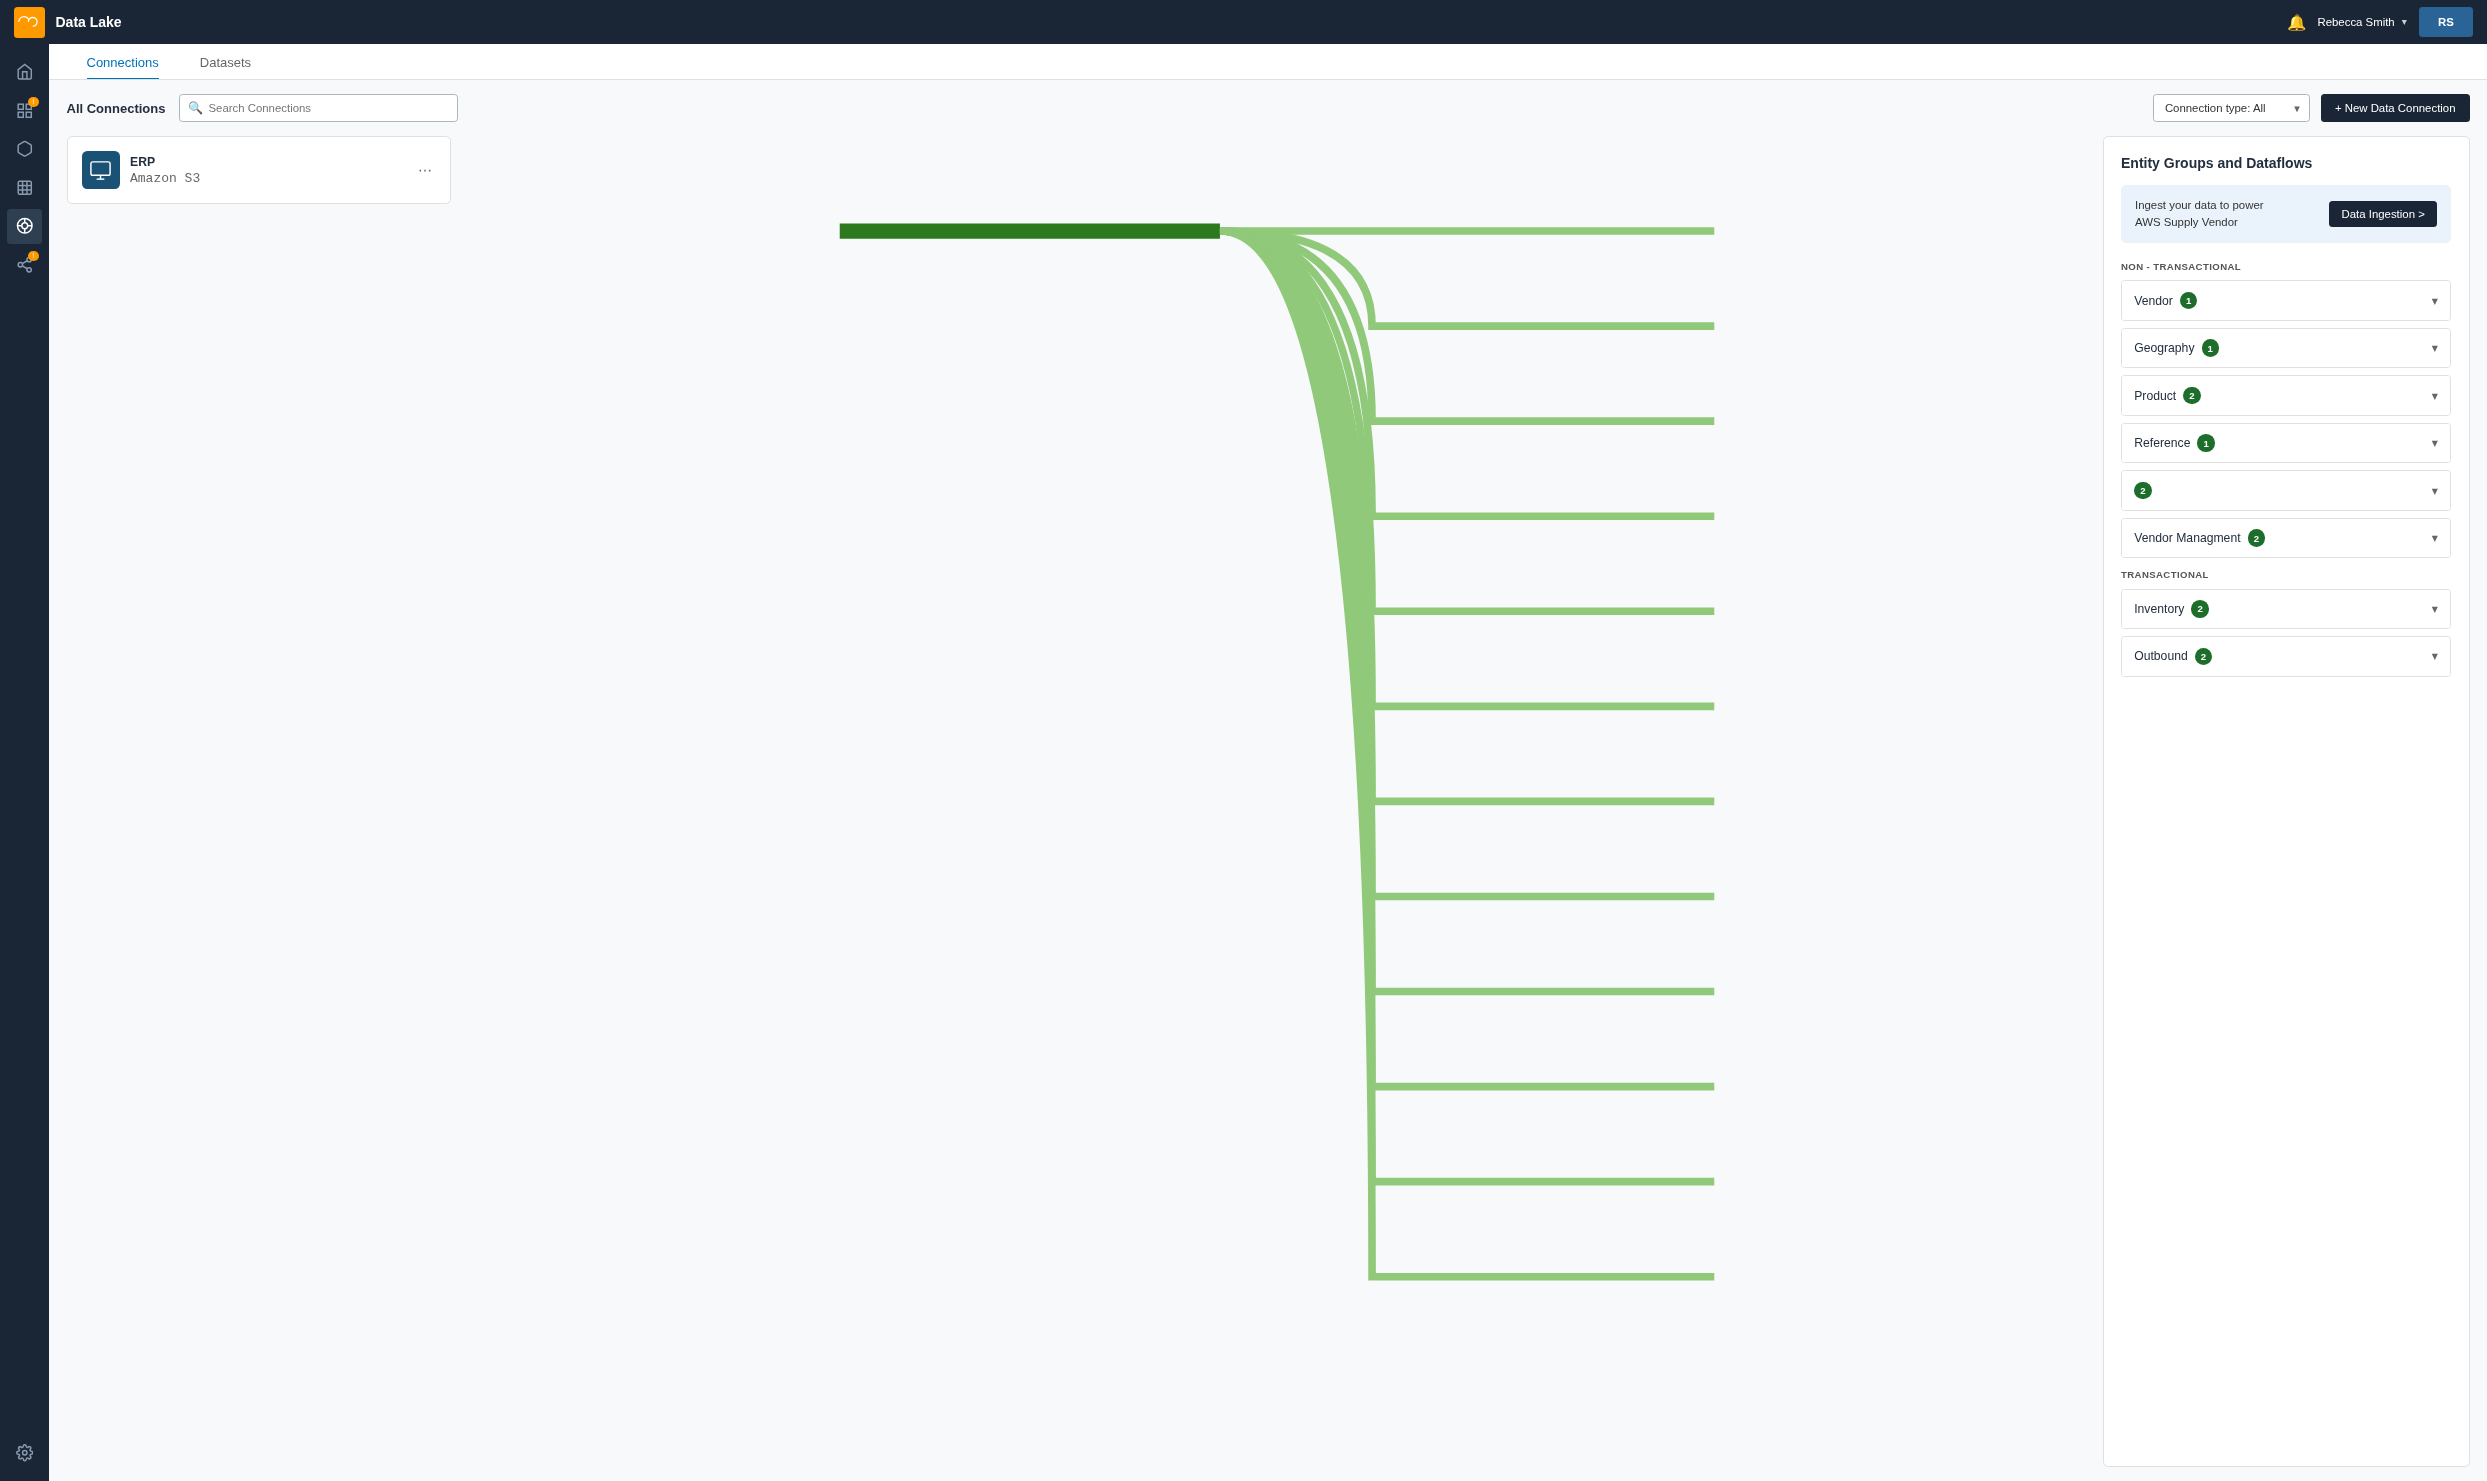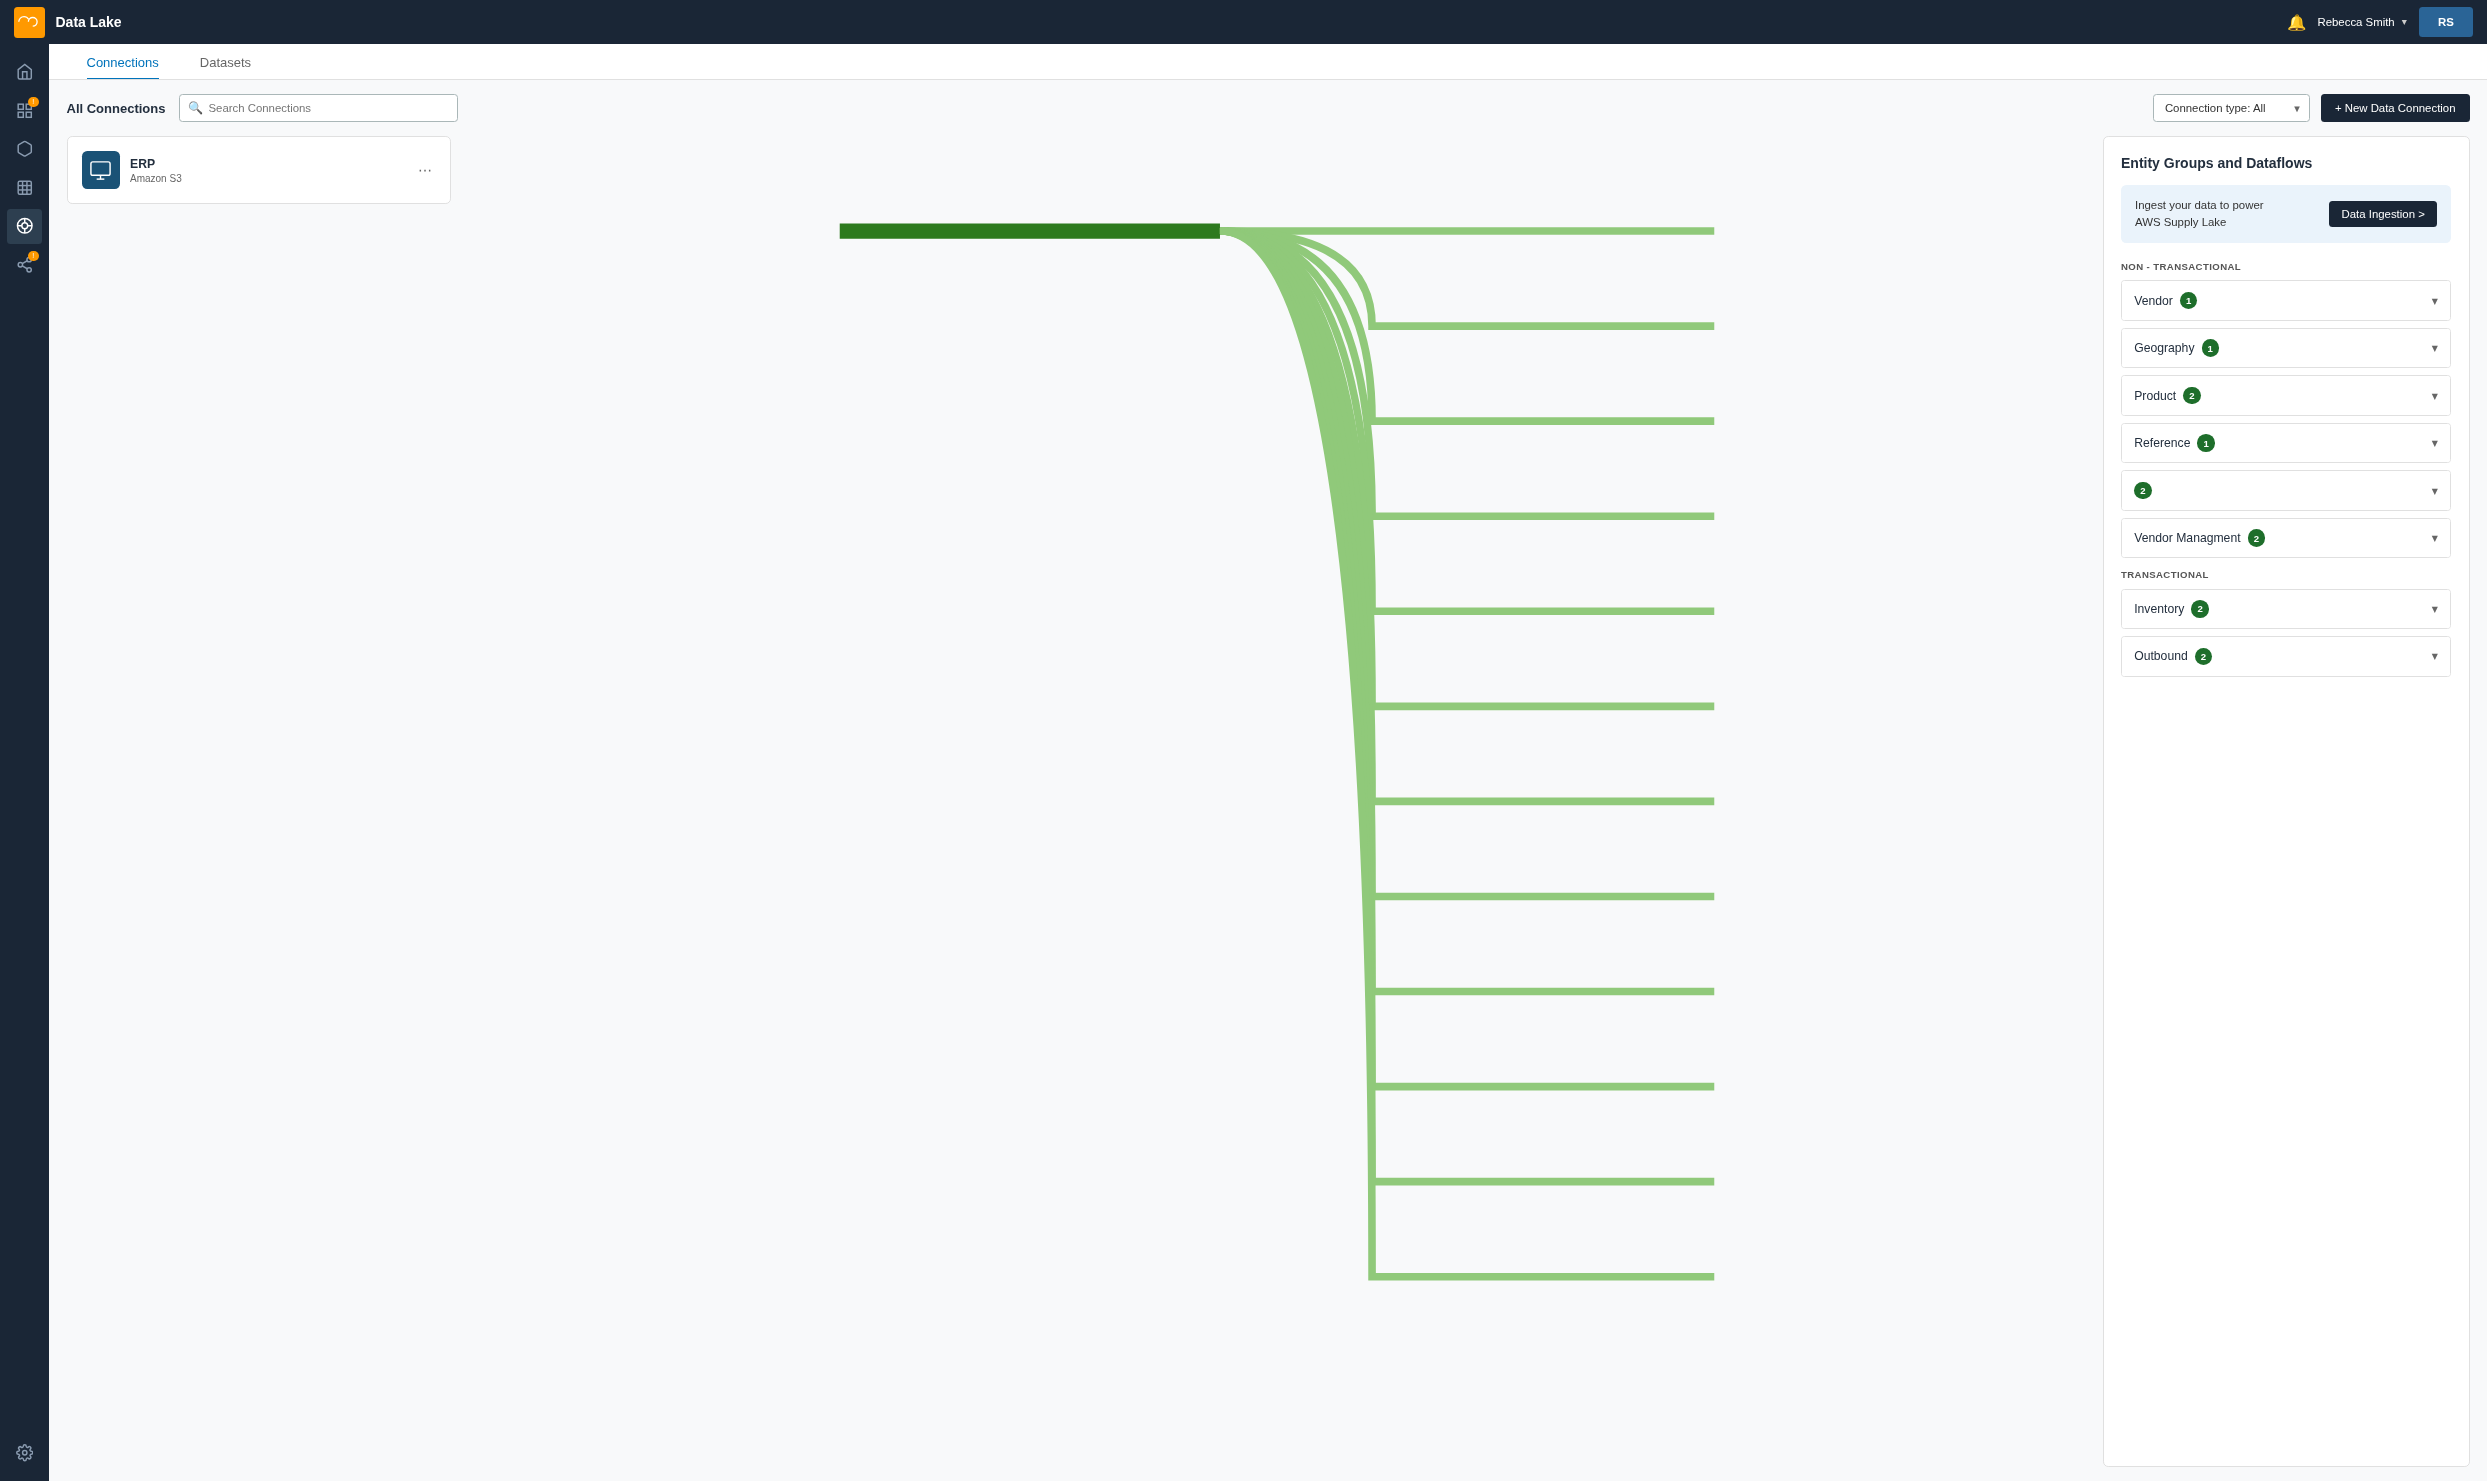--- a/index.html
+++ b/index.html
@@ -137,21 +137,21 @@
       padding: 14px; display: flex; align-items: center; gap: 10.5px;
       cursor: pointer;
     }
     .connection-icon {
       width: 38px; height: 38px; background: #1a5276;
       border-radius: 5.2px; display: flex; align-items: center; justify-content: center;
       color: white; font-size: 17.5px; flex-shrink: 0;
     }
     .connection-info { flex: 1; }
     .connection-name { font-size: 12.2px; font-weight: 600; color: #232f3e; }
-    .connection-source { font-size: 10px; color: #666; margin-top: 1.7px; }
+    .connection-source { font-size: 13px; color: #666; margin-top: 1.7px; font-family: Liberation Mono, monospace; }
     .connection-menu { color: #666; cursor: pointer; font-size: 14px; padding: 3.5px; }
 
     
     .flow-area { flex: 1; overflow: hidden; position: relative; }
     .flow-svg { width: 100%; height: 100%; }
 
     
     .right-panel {
       flex: 0 0 367px;
       background: white;
@@ -353,21 +353,21 @@
             <path class="flow-line" d="M 200 50 Q 280 50 280 600 L 460 600"></path>
           </svg>
         </div>
 
         <div class="right-panel">
           <div class="panel-title">Entity Groups and Dataflows</div>
 
           <div class="ingestion-card">
             <div class="ingestion-text">
               <span>Ingest your data to power</span><br>
-              <span>AWS Supply Lake</span>
+              <span>AWS Supply Vendor</span>
             </div>
             <button class="ingestion-btn">Data Ingestion &gt;</button>
           </div>
 
           <div class="section-label">NON - TRANSACTIONAL</div>
 
           <div class="entity-group">
             <div class="entity-group-header">
               <div class="entity-group-left">
                 <span class="entity-group-name">Vendor</span>

